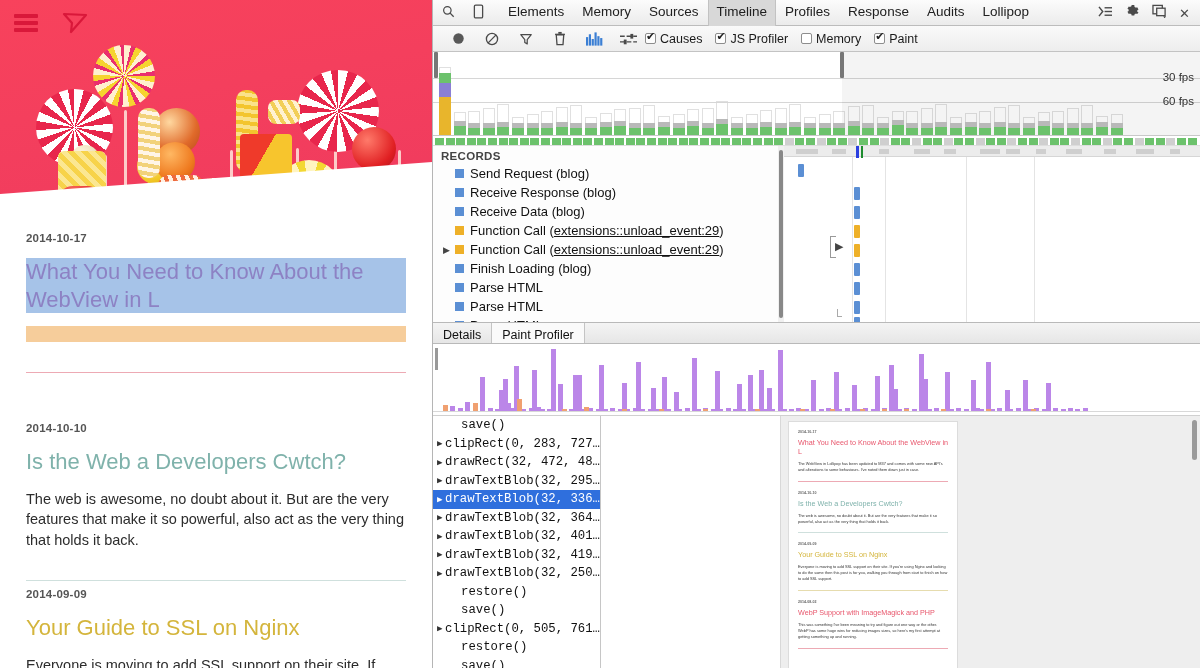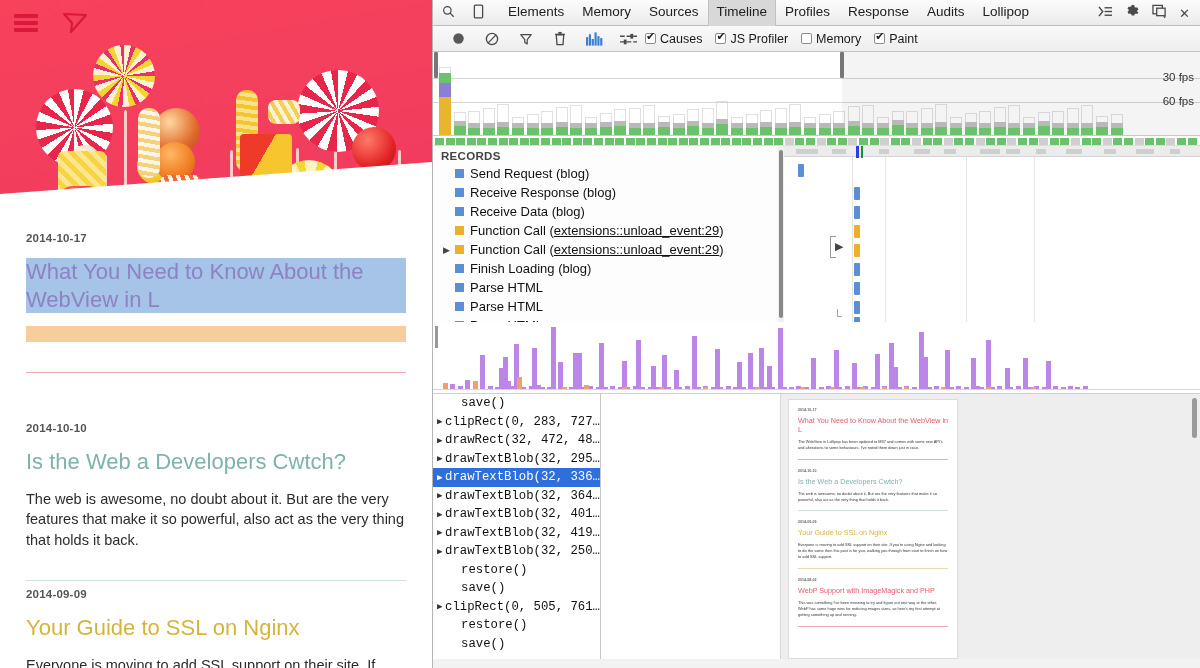--- a/index.html
+++ b/index.html
@@ -761,20 +761,25 @@
         <div class="tl-mark" style="left:70px;top:117px;height:13px;background:#5b8fd4;"></div>
         <div class="tl-mark" style="left:70px;top:136px;height:13px;background:#5b8fd4;"></div>
         <div class="tl-mark" style="left:70px;top:155px;height:13px;background:#5b8fd4;"></div>
         <div class="tl-mark" style="left:70px;top:171px;height:6px;background:#5b8fd4;"></div>
         <div style="position:absolute;left:51px;top:94px;font-size:11px;color:#444;">▶</div>
         <div style="position:absolute;left:46px;top:90px;width:6px;height:22px;border-left:1px solid #999;border-top:1px solid #999;border-bottom:1px solid #999;"></div>
         <div style="position:absolute;left:53px;top:163px;width:5px;height:8px;border-left:1px solid #aaa;border-bottom:1px solid #aaa;"></div>
       </div>
     </div>
 
+    <div class="dt-subtabs">
+      <div class="sub-tab">Details</div>
+      <div class="sub-tab active">Paint Profiler</div>
+      <div style="flex:1;"></div>
+    </div>
 
     <div class="pp-chart" id="ppChart">
       <div class="pp-base"></div>
       <div class="pp-left-handle"></div>
     <div class="pp-bar" style="left: 10px; height: 2.58333px;"></div>
         <div class="pp-bar" style="left: 17.44px; height: 5.16667px;"></div>
         <div class="pp-bar" style="left: 24.88px; height: 2.58333px;"></div>
         <div class="pp-bar" style="left: 32.32px; height: 9.04167px;"></div>
         <div class="pp-bar" style="left: 39.76px; height: 2px;"></div>
         <div class="pp-bar" style="left: 47.2px; height: 33.5833px;"></div>

